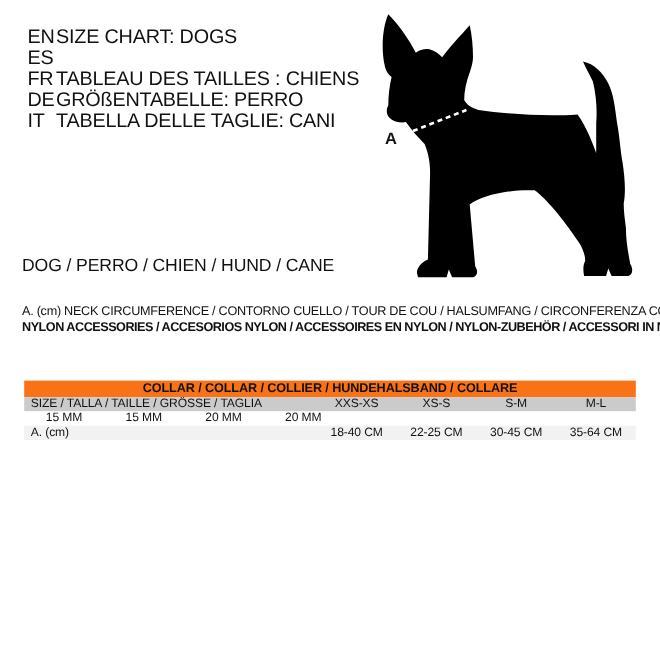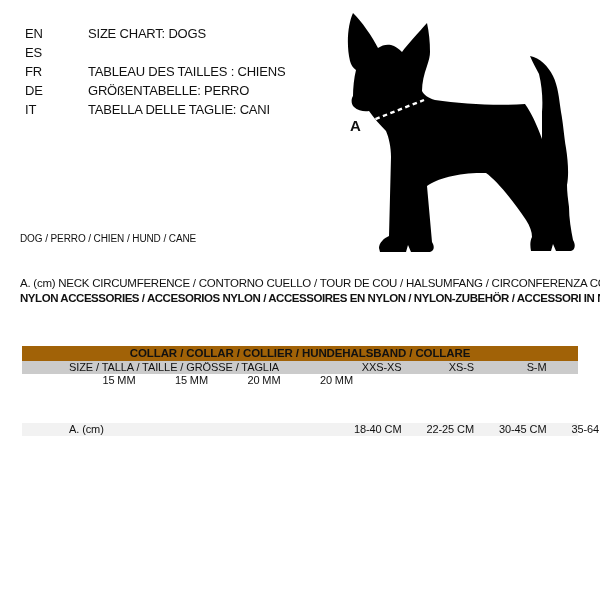--- a/index.html
+++ b/index.html
@@ -2,41 +2,41 @@
 <html><head>
 <meta charset="utf-8">
 <style>
   html,body{margin:0;padding:0;}
   body{
     width:600px;height:600px;position:relative;background:#ffffff;
     font-family:"Liberation Sans", sans-serif;color:#111;overflow:hidden;
   }
   
   .lang-block{position:absolute;left:25px;top:24px;}
-  .lang-row{display:flex;line-height:19px;font-size:13px;letter-spacing:-0.2px;gap:37px;}
+  .lang-row{display:flex;line-height:19px;font-size:18px;letter-spacing:-0.2px;}
   .lang-code{width:26px;flex:0 0 26px;}
   .lang-label{white-space:nowrap;}
 
   
   .dog-wrap{position:absolute;left:340px;top:8px;width:240px;height:250px;}
 
   
-  .species-line{position:absolute;left:20px;top:233px;font-size:10px;letter-spacing:-0.1px;white-space:nowrap;}
+  .species-line{position:absolute;left:20px;top:233px;font-size:16px;letter-spacing:-0.1px;white-space:nowrap;}
   .measure-line{position:absolute;left:20px;top:277px;font-size:11.5px;letter-spacing:-0.25px;white-space:nowrap;}
   .material-line{position:absolute;left:20px;top:292px;font-size:11.5px;font-weight:bold;letter-spacing:-0.45px;white-space:nowrap;}
 
   
   .size-table{position:absolute;left:22px;top:346px;width:556px;font-size:11px;letter-spacing:-0.1px;}
-  .t-title{height:15px;line-height:15px;background:#a16207;font-weight:bold;text-align:center;font-size:11.5px;}
-  .t-row{display:flex;height:13px;line-height:13px;padding-left:41px;}
+  .t-title{height:15px;line-height:15px;background:#f97316;font-weight:bold;text-align:center;font-size:11.5px;}
+  .t-row{display:flex;height:13px;line-height:13px;}
   .t-row.bg-gray{background:#CBCBCB;}
   .t-row.bg-white{background:#ffffff;}
-  .t-row.bg-light{background:#F2F2F2;margin-top:36px;}
+  .t-row.bg-light{background:#F2F2F2;}
   .t-label{width:266px;flex:0 0 266px;padding-left:6px;box-sizing:border-box;white-space:nowrap;}
-  .t-cell{width:72.5px;flex:0 0 72.5px;text-align:right;}
+  .t-cell{width:72.5px;flex:0 0 72.5px;text-align:center;}
 </style>
 </head>
 <body>
 
 <div class="lang-block">
   <div class="lang-row">
     <span class="lang-code">EN</span>
     <span class="lang-label">SIZE CHART: DOGS</span>
   </div>
   <div class="lang-row">

